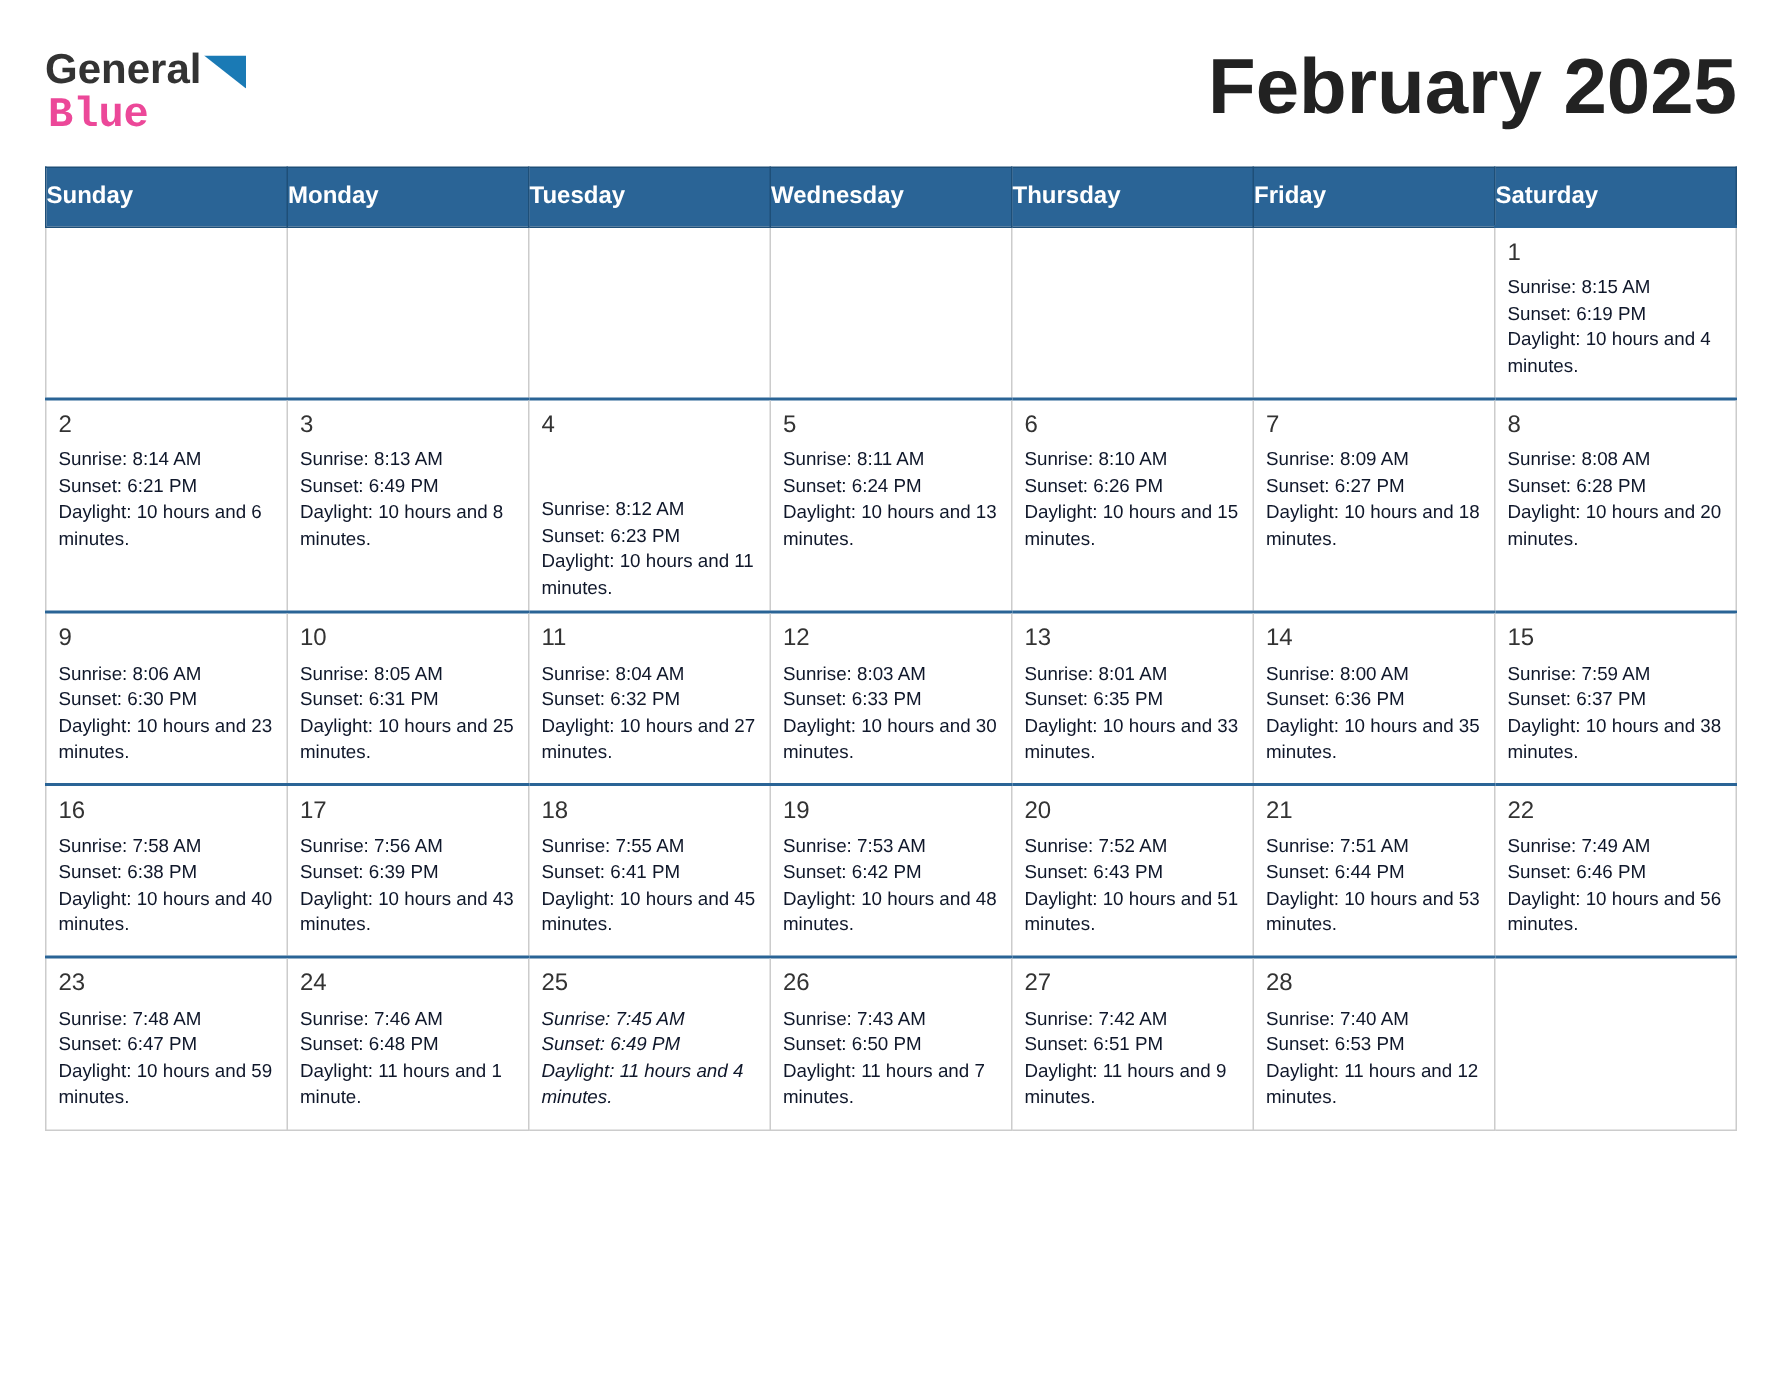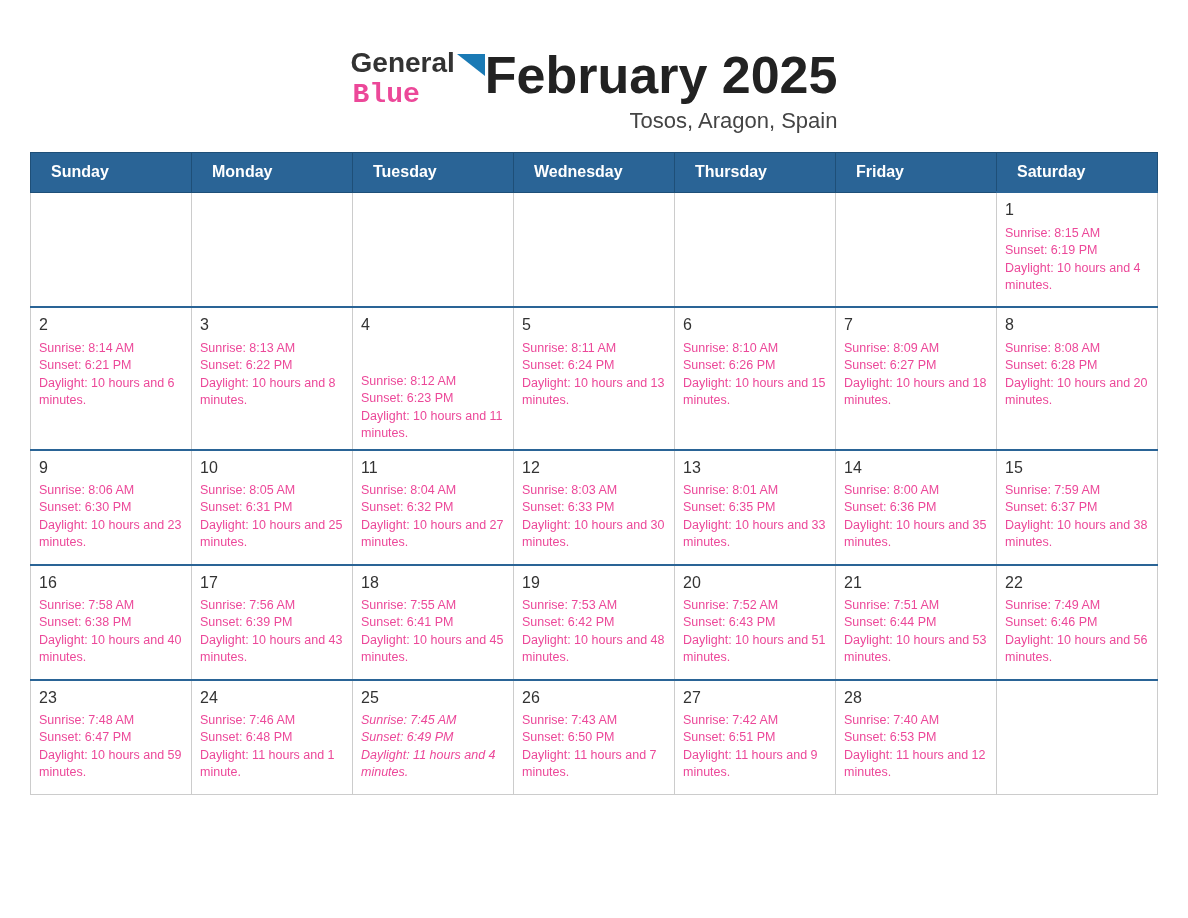--- a/index.html
+++ b/index.html
@@ -5,24 +5,23 @@
     * { box-sizing: border-box; margin: 0; padding: 0; }
     body {
       font-family: Arial, Helvetica, sans-serif;
       background: #fff;
       padding: 30px 30px 20px 30px;
       width: 1188px;
       min-height: 918px;
     }
     .header {
       display: flex;
-      justify-content: center;
+      justify-content: space-between;
       align-items: flex-start;
       margin-bottom: 18px;
-      margin-top: 17px;
     }
     .logo-wrapper {
       display: flex;
       flex-direction: column;
     }
     .logo-row1 {
       display: flex;
       align-items: center;
     }
     .title-section {
@@ -42,21 +41,21 @@
     .calendar-table {
       width: 100%;
       border-collapse: collapse;
       table-layout: fixed;
     }
     .calendar-table th {
       background-color: #2a6496;
       color: #fff;
       font-size: 16px;
       font-weight: bold;
-      padding: 10px 20px;
+      padding: 10px 0;
       text-align: left;
       border: 1px solid #1e4f78;
     }
     .calendar-table td {
       vertical-align: top;
       border: 1px solid #ccc;
       border-top: 2px solid #2a6496;
       padding: 6px 8px;
       height: 115px;
       width: calc(100% / 7);
@@ -68,41 +67,40 @@
       border-top: 1px solid #ccc;
     }
     .day-number {
       font-size: 16px;
       font-weight: normal;
       margin-bottom: 3px;
       display: block;
     }
     .day-info {
       font-size: 12.5px;
-      color: #ec4899;
+      color: #0f172a;
     }
   </style>
 </head>
 <body>
 
 <div class="header">
   <div class="logo-wrapper">
     <div class="logo-row1">
       <span style="font-size:28px;font-weight:bold;color:#333;font-family:Arial,sans-serif;">General</span>
       <svg width="28" height="22" viewBox="0 0 28 22" style="margin-left:2px;margin-top:4px;">
         <polygon points="0,0 28,0 28,22" fill="#1a7ab5"></polygon>
       </svg>
     </div>
     <div>
       <span style="font-size:28px;font-weight:bold;color:#ec4899;font-family:Liberation Mono, monospace;margin-left:2px;">Blue</span>
     </div>
   </div>
   <div class="title-section">
     <div class="calendar-title">February 2025</div>
-    <div class="calendar-subtitle">Tosos, Aragon, Spain</div>
   </div>
 </div>
 
 <table class="calendar-table">
   <thead>
     <tr>
       <th>Sunday</th>
       <th>Monday</th>
       <th>Tuesday</th>
       <th>Wednesday</th>
@@ -129,21 +127,21 @@
       <tr>
         <td>
           <span class="day-number">2</span>
           <div class="day-info" style="white-space: pre-line;">Sunrise: 8:14 AM
 Sunset: 6:21 PM
 Daylight: 10 hours and 6 minutes.</div>
         </td>
         <td>
           <span class="day-number">3</span>
           <div class="day-info" style="white-space: pre-line;">Sunrise: 8:13 AM
-Sunset: 6:22 PM
+Sunset: 6:49 PM
 Daylight: 10 hours and 8 minutes.</div>
         </td>
         <td>
           <span class="day-number">4</span>
           <div class="day-info" style="white-space: pre-line; margin-top: 36px;">Sunrise: 8:12 AM
 Sunset: 6:23 PM
 Daylight: 10 hours and 11 minutes.</div>
         </td>
         <td>
           <span class="day-number">5</span>

